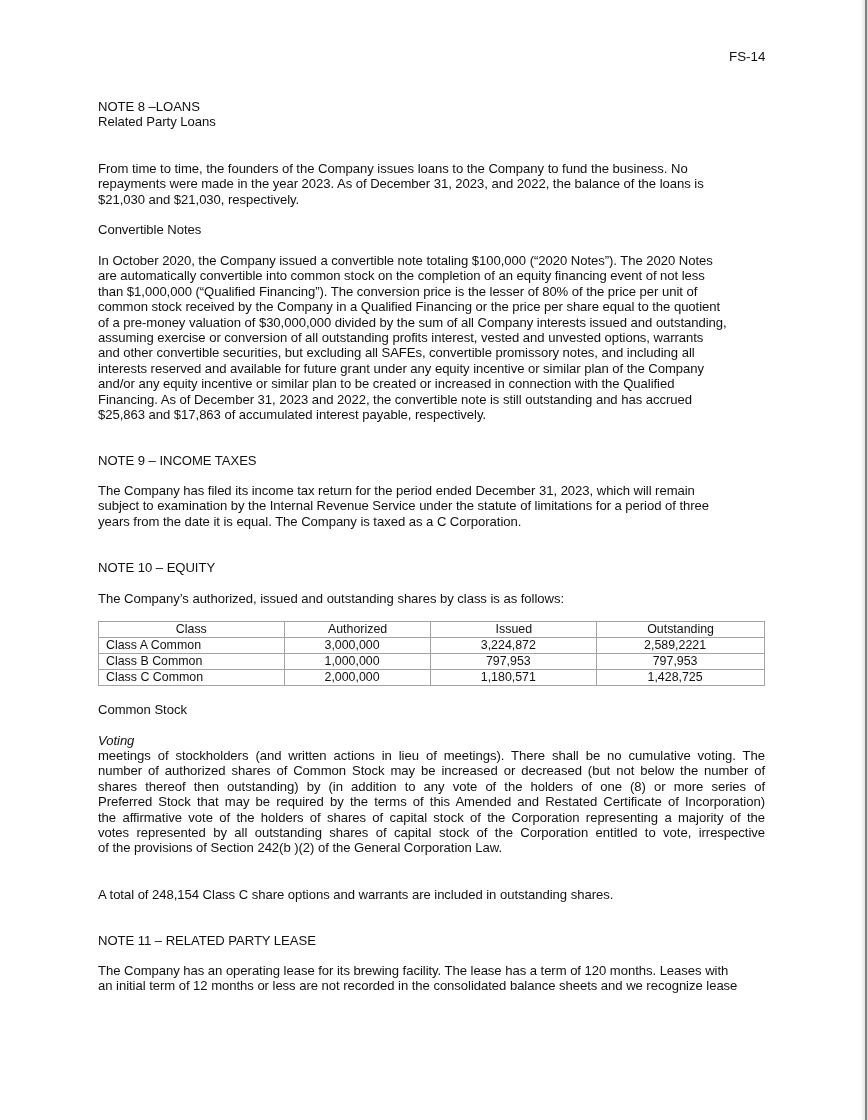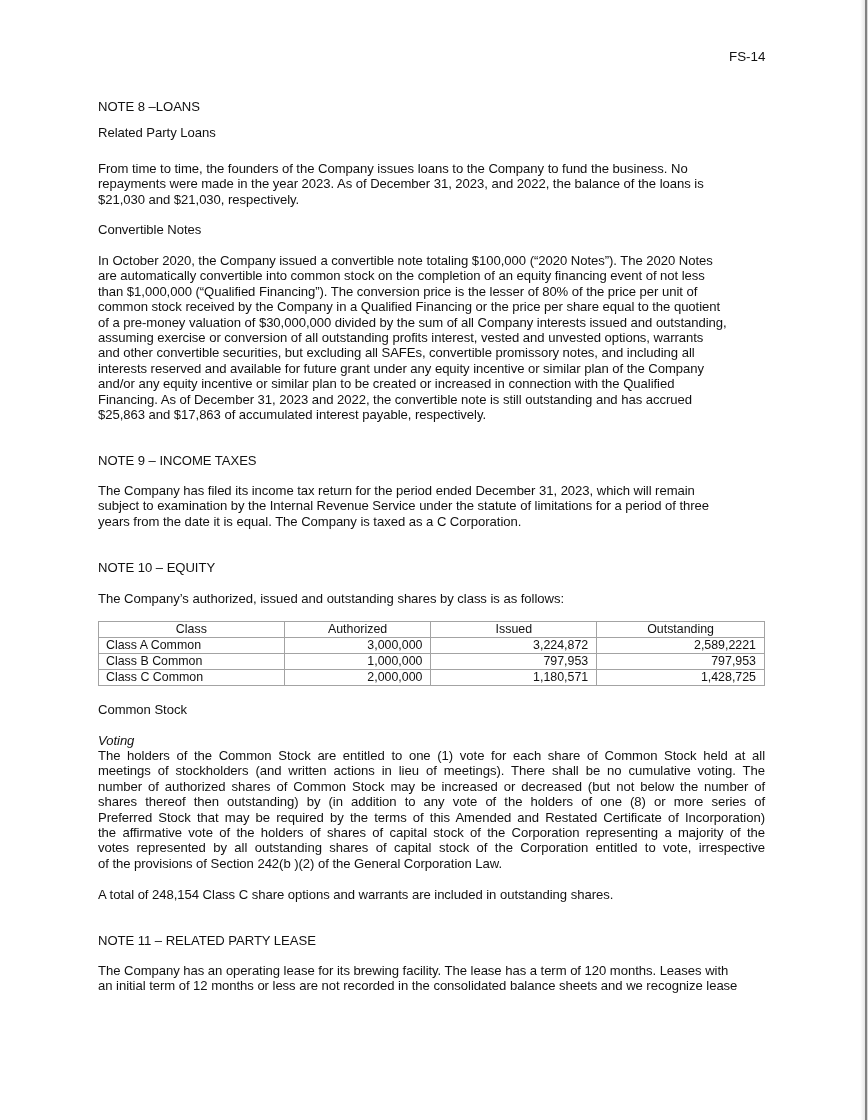--- a/index.html
+++ b/index.html
@@ -41,32 +41,32 @@
     position: absolute; left: 98px; top: 621px;
     border-collapse: collapse; width: 667px;
     font-size: 12.4px;
   }
   table.shares td, table.shares th {
     border: 1px solid #a3a3a3;
     height: 15px; padding: 0 3px 0 7px; line-height: 15px;
     font-weight: normal;
   }
   table.shares th { text-align: center; padding: 0; }
-  table.shares td.num { text-align: right; padding-right: 8px; }
+  table.shares td.num { text-align: center; padding-right: 18px; }
   col.c1 { width: 186px; } col.c2 { width: 147px; } col.c3 { width: 166px; } col.c4 { width: 168px; }
 </style>
 </head>
 <body>
 
 <div class="page">
 
   <div class="page-number">FS-14</div>
 
   <div class="abs txt" style="top:99px">NOTE 8 –LOANS</div>
-  <div class="abs txt" style="top:125px">Related Party Loans</div>
+  <div class="abs txt" style="top:114px">Related Party Loans</div>
 
   <div class="para txt" style="top:161px">
     <span class="line">From time to time, the founders of the Company issues loans to the Company to fund the business. No</span>
     <span class="line">repayments were made in the year 2023. As of December 31, 2023, and 2022, the balance of the loans is</span>
     <span class="line">$21,030 and $21,030, respectively.</span>
   </div>
 
   <div class="abs txt" style="top:222px">Convertible Notes</div>
 
   <div class="para txt" style="top:253px">
@@ -125,21 +125,20 @@
       <td class="num">1,180,571</td>
       <td class="num">1,428,725</td>
     </tr>
   </tbody>
     </table>
 
   <div class="abs txt" style="top:702px">Common Stock</div>
   <div class="abs txt italic" style="top:733px">Voting</div>
 
   <div class="para txt justify" style="top:748px">
-    <span class="line">The holders of the Common Stock are entitled to one (1) vote for each share of Common Stock held at all</span>
     <span class="line">meetings of stockholders (and written actions in lieu of meetings). There shall be no cumulative voting. The</span>
     <span class="line">number of authorized shares of Common Stock may be increased or decreased (but not below the number of</span>
     <span class="line">shares thereof then outstanding) by (in addition to any vote of the holders of one (8) or more series of</span>
     <span class="line">Preferred Stock that may be required by the terms of this Amended and Restated Certificate of Incorporation)</span>
     <span class="line">the affirmative vote of the holders of shares of capital stock of the Corporation representing a majority of the</span>
     <span class="line">votes represented by all outstanding shares of capital stock of the Corporation entitled to vote, irrespective</span>
     <span class="line last">of the provisions of Section 242(b )(2) of the General Corporation Law.</span>
   </div>
 
   <div class="abs txt" style="top:887px">A total of 248,154 Class C share options and warrants are included in outstanding shares.</div>

